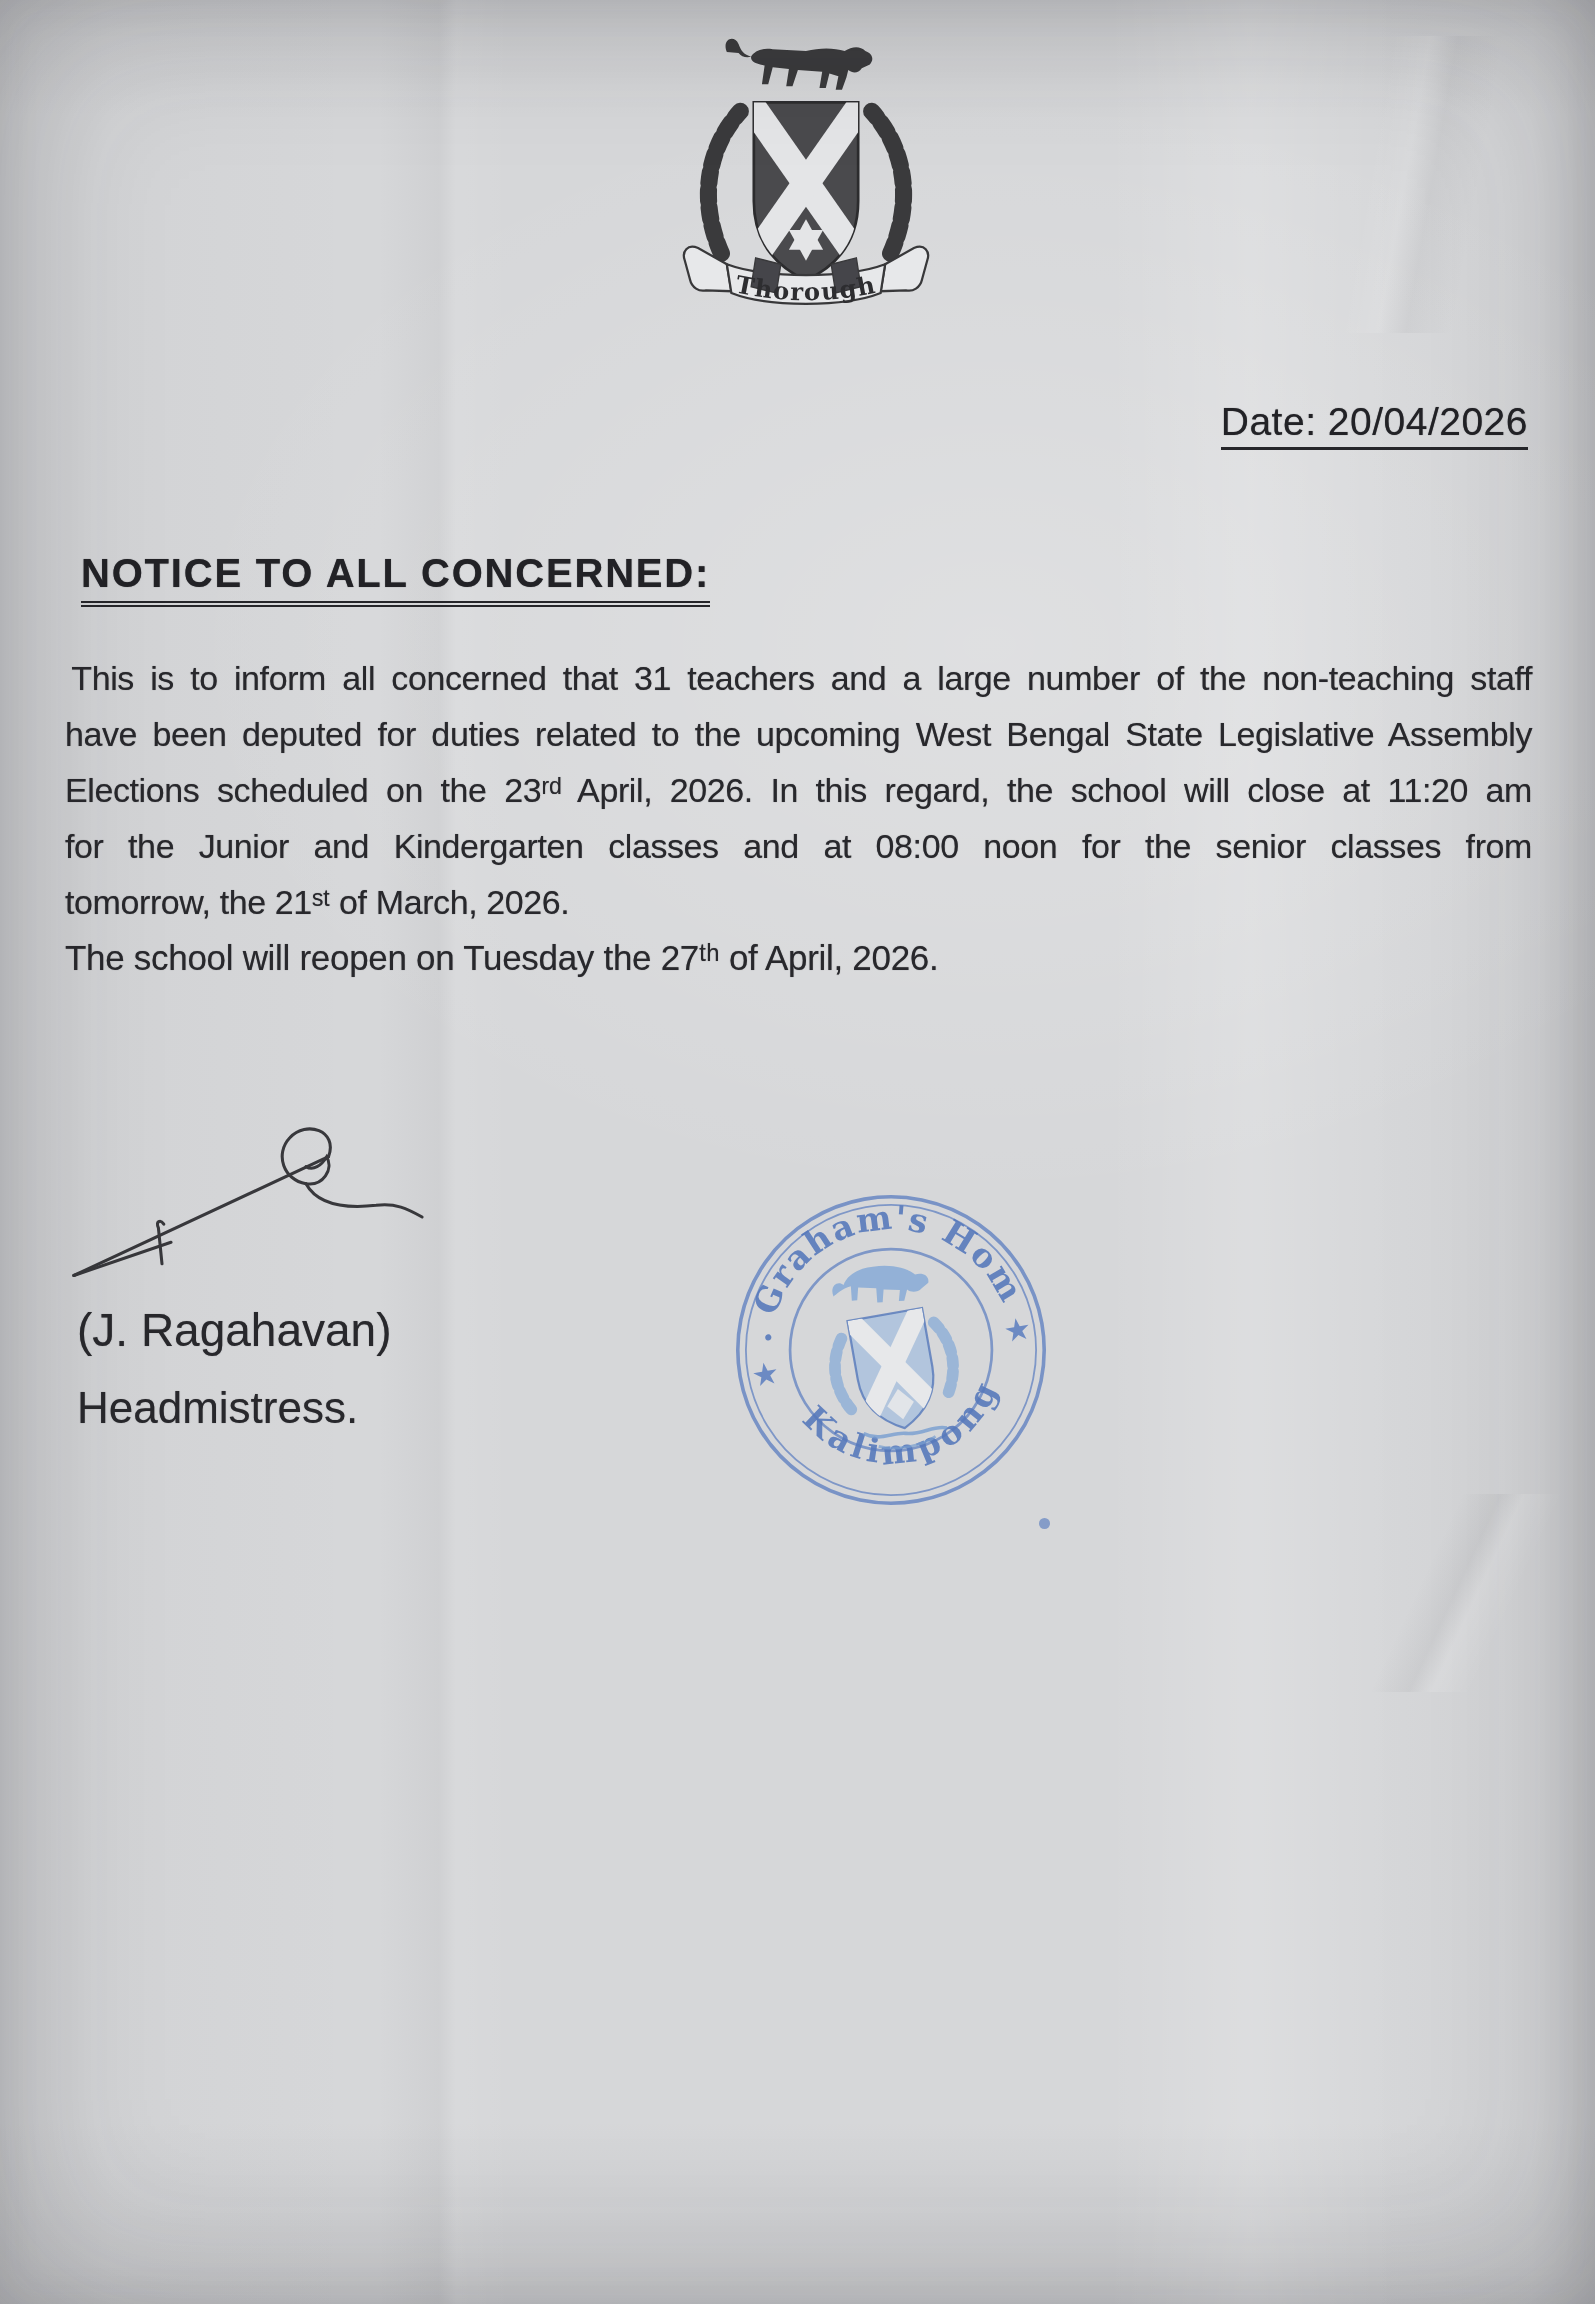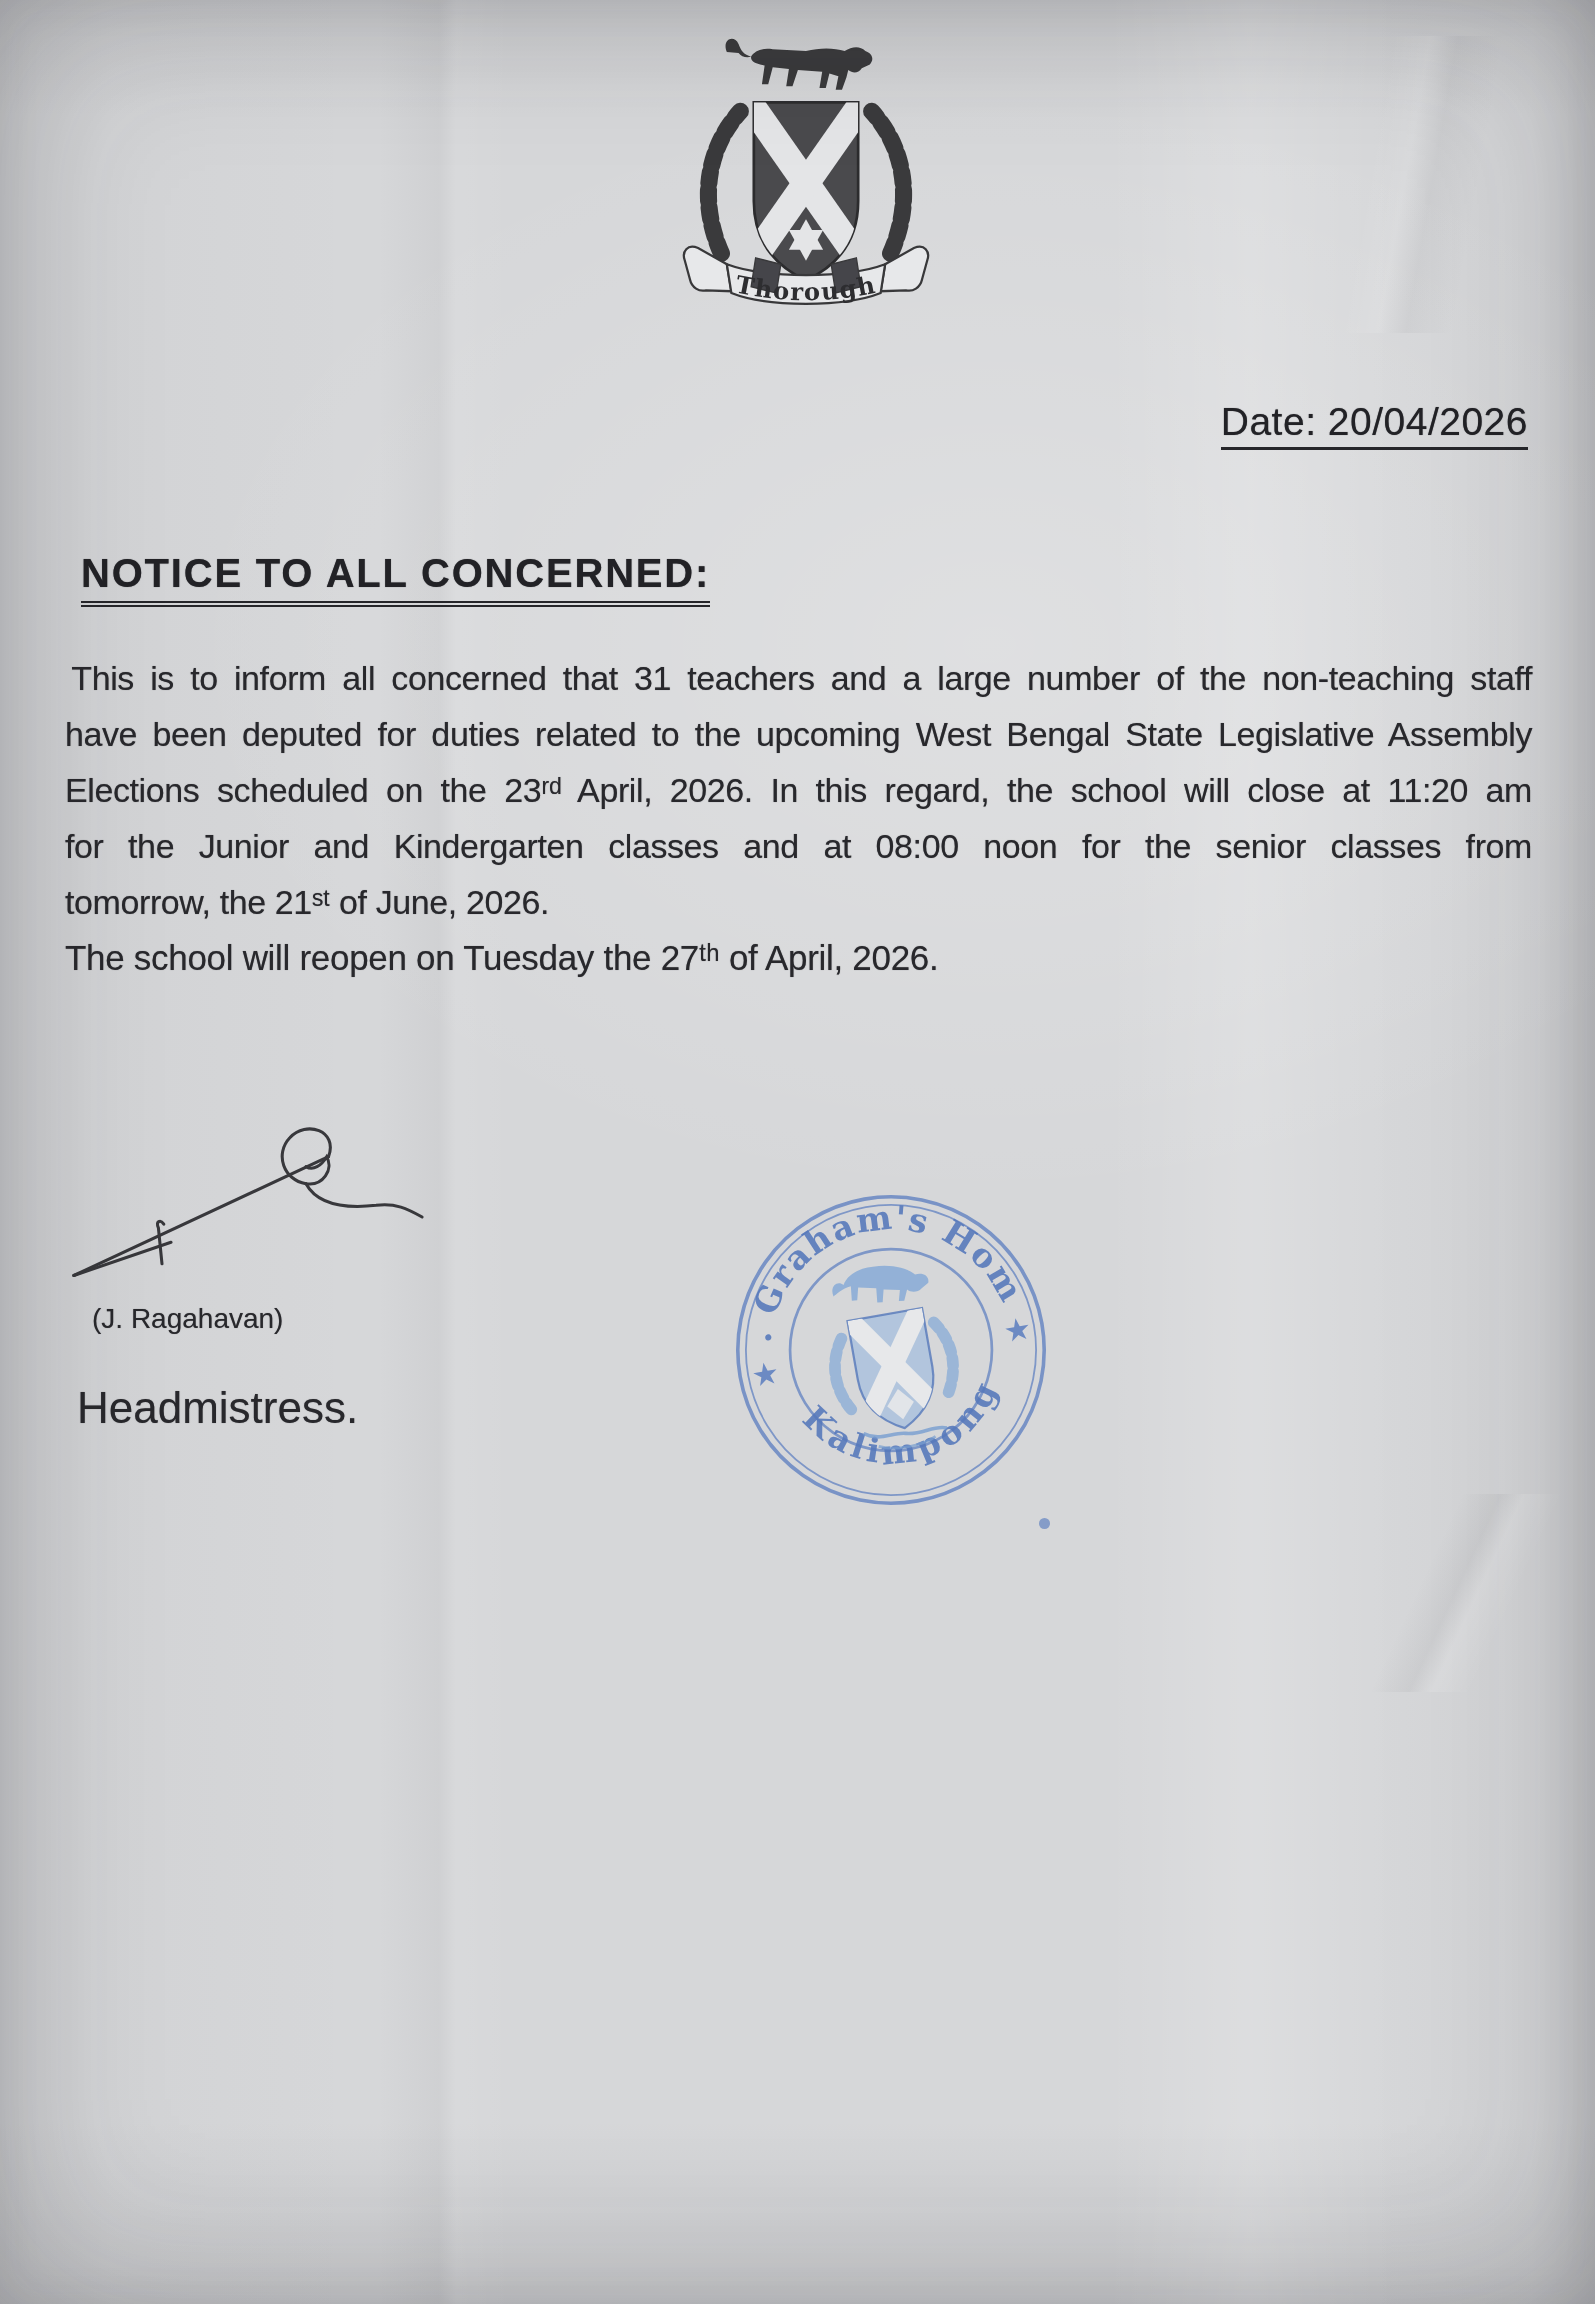--- a/index.html
+++ b/index.html
@@ -44,21 +44,21 @@
     height:56px;line-height:56px;font-size:34px;letter-spacing:-0.4px;
     white-space:nowrap;color:#28282c;text-shadow:0 0 0.9px rgba(40,40,46,0.55);
   }
   .para .jline{text-align:justify;text-align-last:justify;}
   .para .line:first-child{text-indent:6.3px;}
   .p2{
     position:absolute;left:65px;top:938px;font-size:35px;letter-spacing:-0.3px;
     color:#28282c;text-shadow:0 0 0.9px rgba(40,40,46,0.55);white-space:nowrap;
   }
   .signature{position:absolute;left:63px;top:1127px;width:387px;height:162px;}
-  .sig-name{position:absolute;left:92px;top:1303px;font-size:28px;color:#28282c;text-shadow:0 0 0.9px rgba(40,40,46,0.5);}
+  .sig-name{position:absolute;left:77px;top:1303px;font-size:46px;color:#28282c;text-shadow:0 0 0.9px rgba(40,40,46,0.5);}
   .sig-title{position:absolute;left:77px;top:1383px;font-size:44px;color:#28282c;text-shadow:0 0 0.9px rgba(40,40,46,0.5);}
   .stamp{position:absolute;left:727px;top:1186px;width:328px;height:328px;opacity:0.92;filter:blur(0.3px);}
   .stamp-serif{font-family:"DejaVu Serif","Liberation Serif",serif;font-weight:700;}
   .ink-dot{position:absolute;left:1039px;top:1518px;width:10.8px;height:10.8px;border-radius:50%;
     background:rgba(79,116,189,0.6);}
   .crest-serif{font-family:"DejaVu Serif","Liberation Serif",serif;font-weight:700;}
 </style>
 </head>
 <body>
 
@@ -106,21 +106,21 @@
 
   <div class="date">Date: 20/04/2026</div>
 
   <div class="heading">NOTICE TO ALL CONCERNED:</div>
 
   <div class="para">
     <div class="line jline">This is to inform all concerned that 31 teachers and a large number of the non-teaching staff</div>
     <div class="line jline">have been deputed for duties related to the upcoming West Bengal State Legislative Assembly</div>
     <div class="line jline">Elections scheduled on the 23ʳᵈ April, 2026. In this regard, the school will close at 11:20 am</div>
     <div class="line jline">for the Junior and Kindergarten classes and at 08:00 noon for the senior classes from</div>
-    <div class="line">tomorrow, the 21ˢᵗ of June, 2026.</div>
+    <div class="line">tomorrow, the 21ˢᵗ of March, 2026.</div>
   </div>
 
   <div class="p2">The school will reopen on Tuesday the 27ᵗʰ of April, 2026.</div>
 
   <svg class="signature" viewBox="0 0 430 180">
     <g fill="none" stroke="#2b2b2f" stroke-width="3.4" stroke-linecap="round" opacity="0.92">
       <path d="M 12 165 L 295 33"></path>
       <path d="M 12 165 L 120 128"></path>
       <path d="M 112 108 C 108 102 103 105 106 112 L 110 152"></path>
       <path d="M 295 33 C 306 4 270 -8 252 12 C 235 30 245 59 270 63 C 289 66 301 47 293 33 C 287 43 278 49 270 44"></path>

